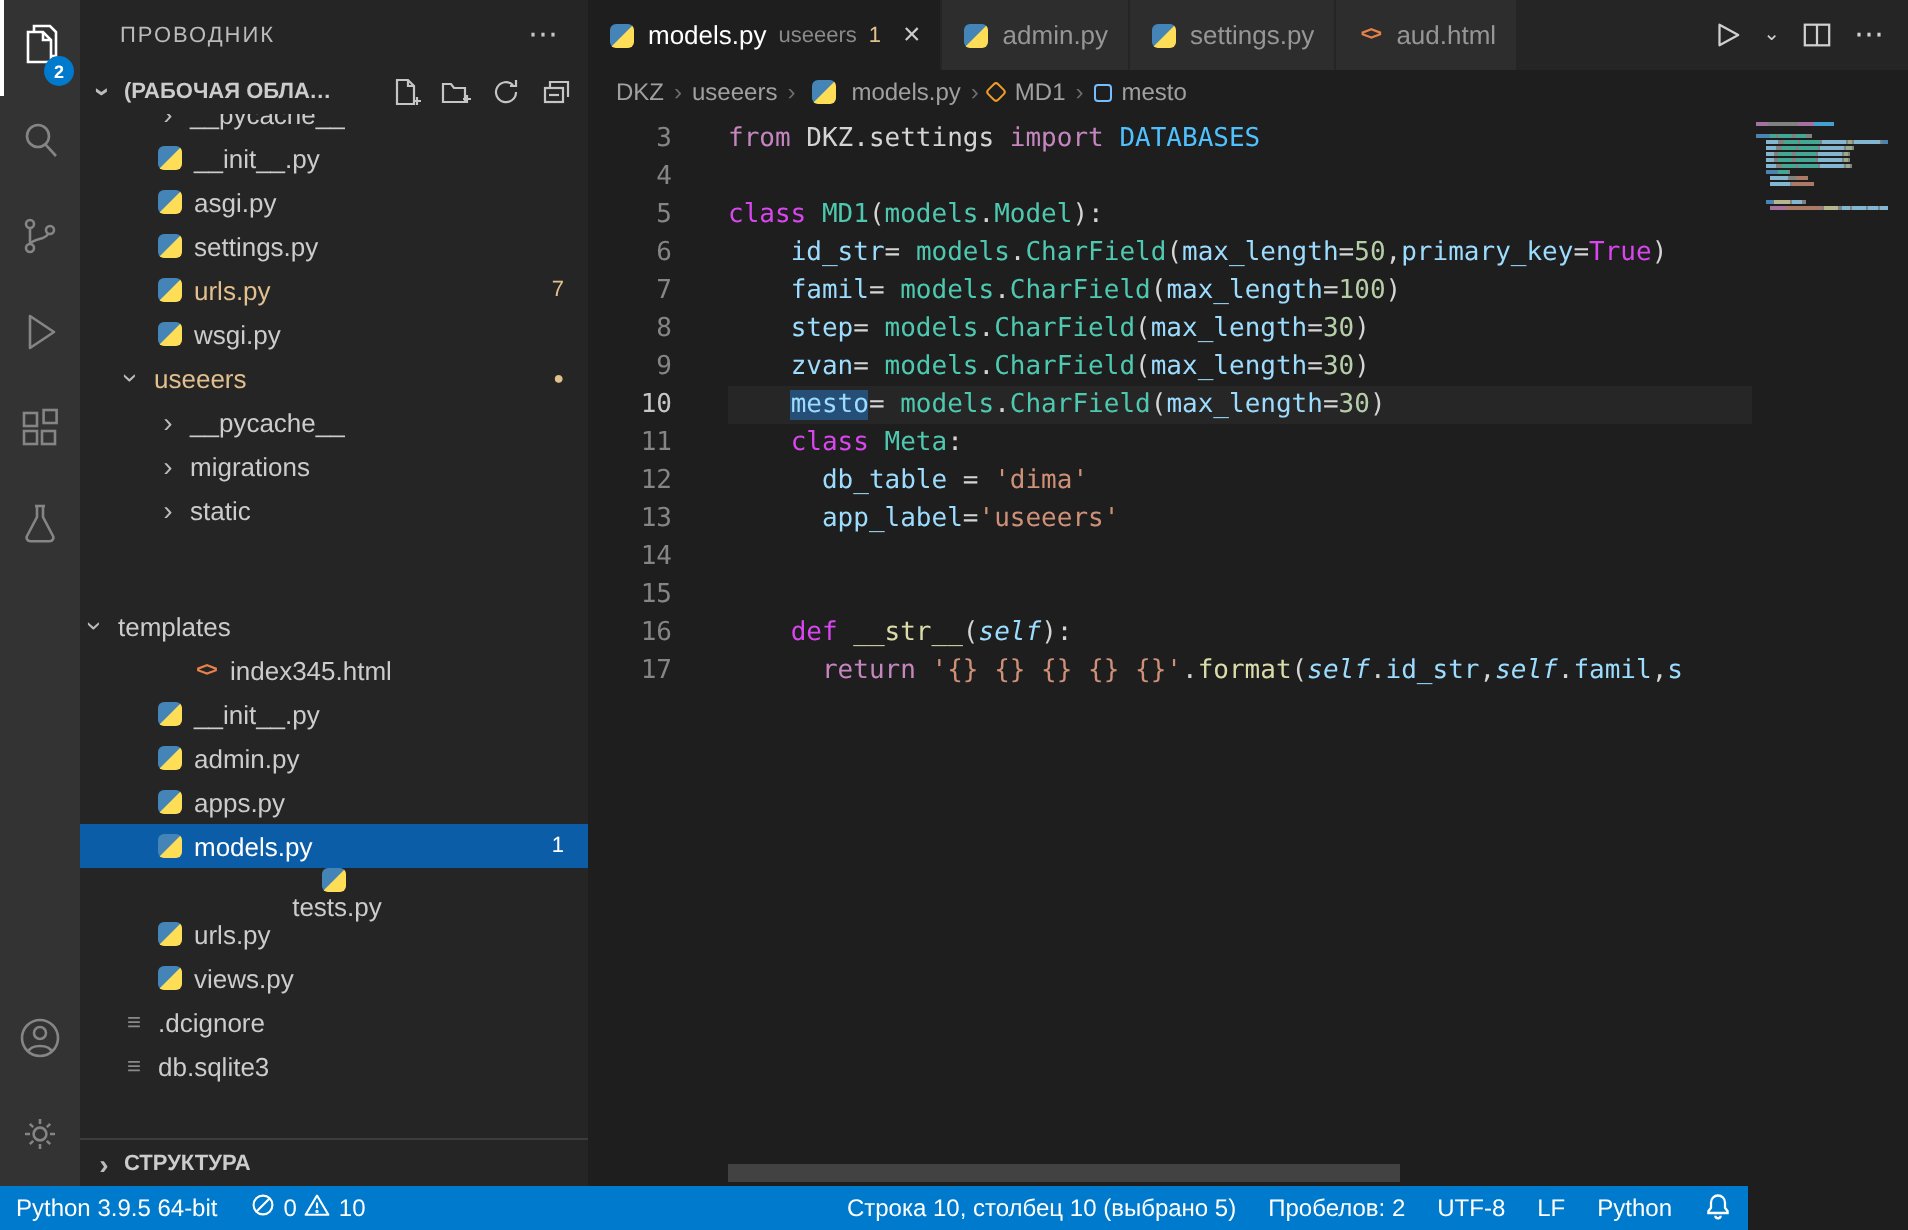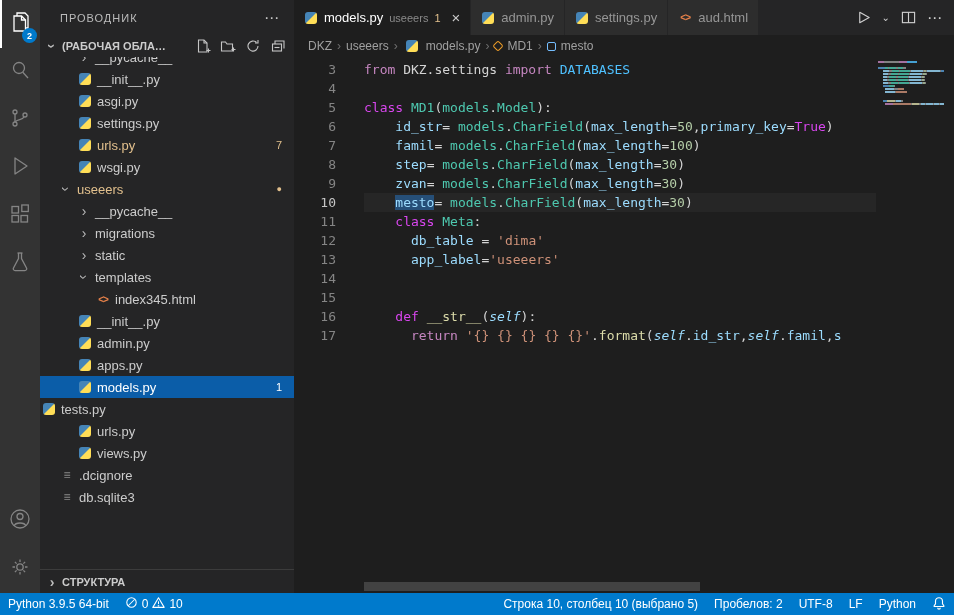--- a/index.html
+++ b/index.html
@@ -71,21 +71,21 @@
   .tk-num{color:#b5cea8}.tk-plain{color:#d4d4d4}.tk-const2{color:#4fc1ff}
   .tk-sel{background:#264f78}
   .minimap{position:absolute;right:10px;top:0;width:66px;bottom:0;background:#1e1e1e;cursor:pointer}
   .mm-content{padding-top:4px}
   .mmline{display:flex;height:2px;margin-bottom:1px}
   .mmline span{height:2px;flex:none;opacity:.8}
   .hscroll{position:absolute;left:70px;bottom:2px;width:336px;height:9px;background:rgba(121,121,121,.4);cursor:pointer}
   .vscroll{position:absolute;right:0;top:0;width:10px;bottom:0;background:#1e1e1e;cursor:pointer}
 
   
-  .statusbar{position:absolute;left:0;bottom:0;width:954px;height:22px;background:#007acc;color:#ffffff;display:flex;align-items:center;font-size:12px;z-index:6}
+  .statusbar{position:absolute;left:0;bottom:0;width:874px;height:22px;background:#007acc;color:#ffffff;display:flex;align-items:center;font-size:12px;z-index:6}
   .sb-left{display:flex;height:22px}
   .sb-right{margin-left:auto;display:flex;height:22px}
   .sb-item{padding:0 8px;display:flex;align-items:center;gap:4px;height:22px;cursor:pointer;white-space:nowrap}
   .sb-item svg{stroke:#ffffff;fill:none;stroke-width:1.3}
 </style>
 </head>
 <body>
 
 <div class="window">
   <div class="activitybar">
@@ -235,21 +235,21 @@
           <span class="tlabel">__pycache__</span>
         </div>
         <div class="trow" style="padding-left: 36px;">
           <span class="chev">›</span>
           <span class="tlabel">migrations</span>
         </div>
         <div class="trow" style="padding-left: 36px;">
           <span class="chev">›</span>
           <span class="tlabel">static</span>
         </div>
-        <div class="trow" style="padding-left: 36px;">
+        <div class="trow" style=" margin-top: 36px;">
           <span class="chev expanded">›</span>
           <span class="tlabel">templates</span>
         </div>
         <div class="trow" style="padding-left: 54px;">
           <span class="fico">
             <span class="htmlicon">&lt;&gt;</span>
           </span>
           <span class="tlabel">index345.html</span>
         </div>
         <div class="trow" style="padding-left: 36px;">
@@ -270,21 +270,21 @@
           </span>
           <span class="tlabel">apps.py</span>
         </div>
         <div class="trow selected" style="padding-left: 36px;">
           <span class="fico">
             <span class="pyicon"></span>
           </span>
           <span class="tlabel">models.py</span>
           <span class="tbadge">1</span>
         </div>
-        <div class="trow" style="">
+        <div class="trow" style=" flex-direction: column;">
           <span class="fico">
             <span class="pyicon"></span>
           </span>
           <span class="tlabel">tests.py</span>
         </div>
         <div class="trow" style="padding-left: 36px;">
           <span class="fico">
             <span class="pyicon"></span>
           </span>
           <span class="tlabel">urls.py</span>

